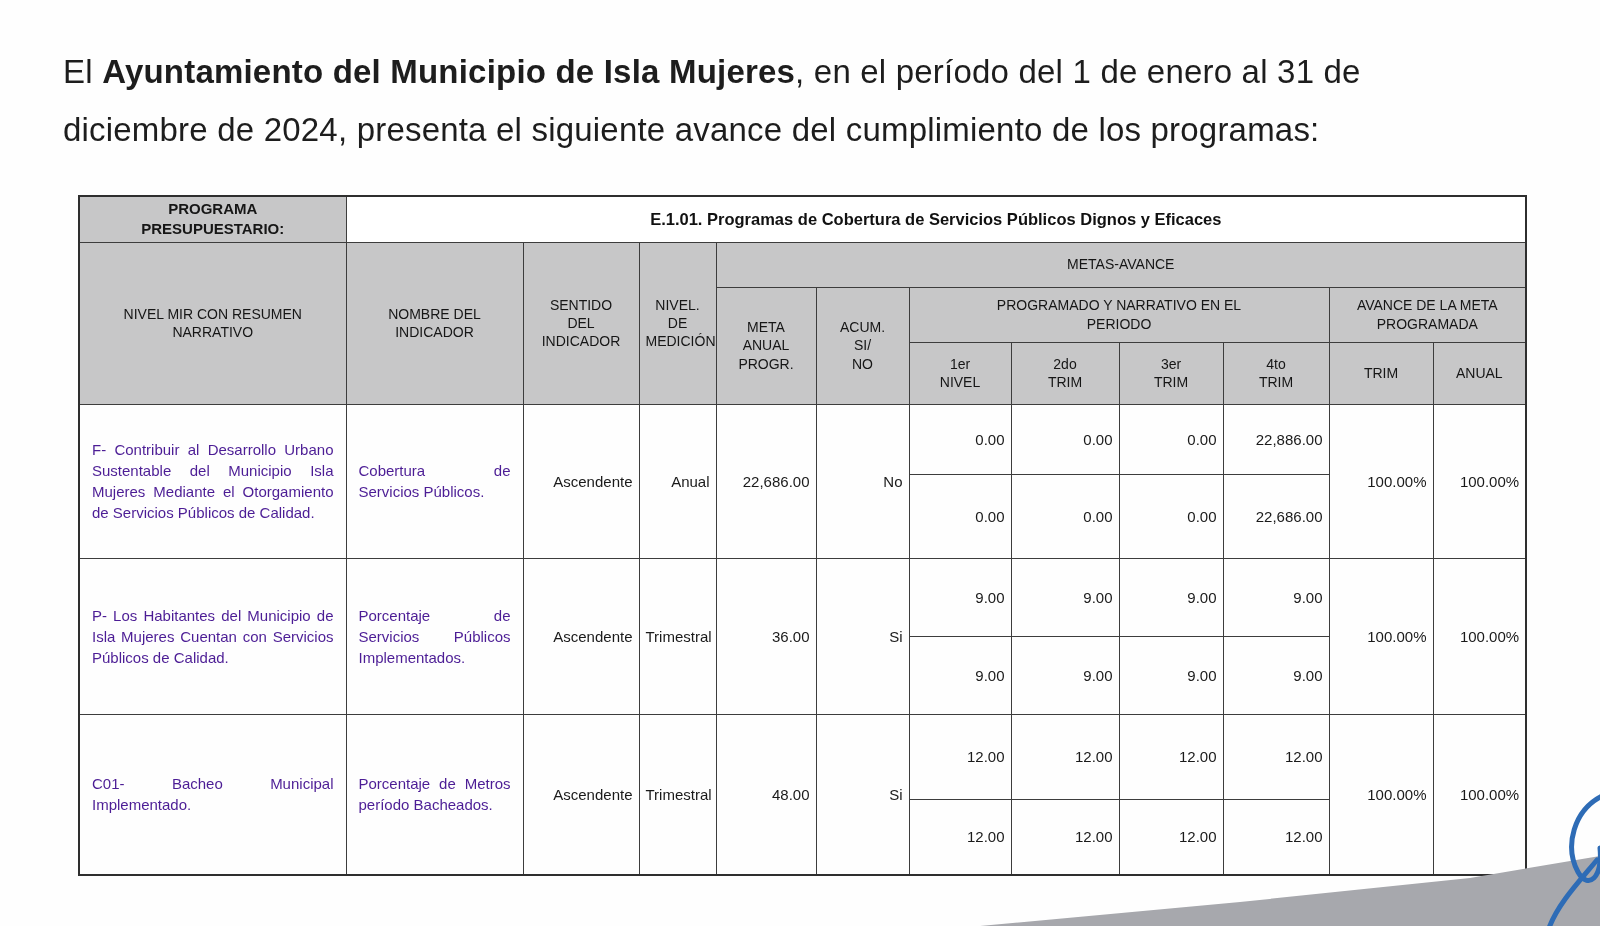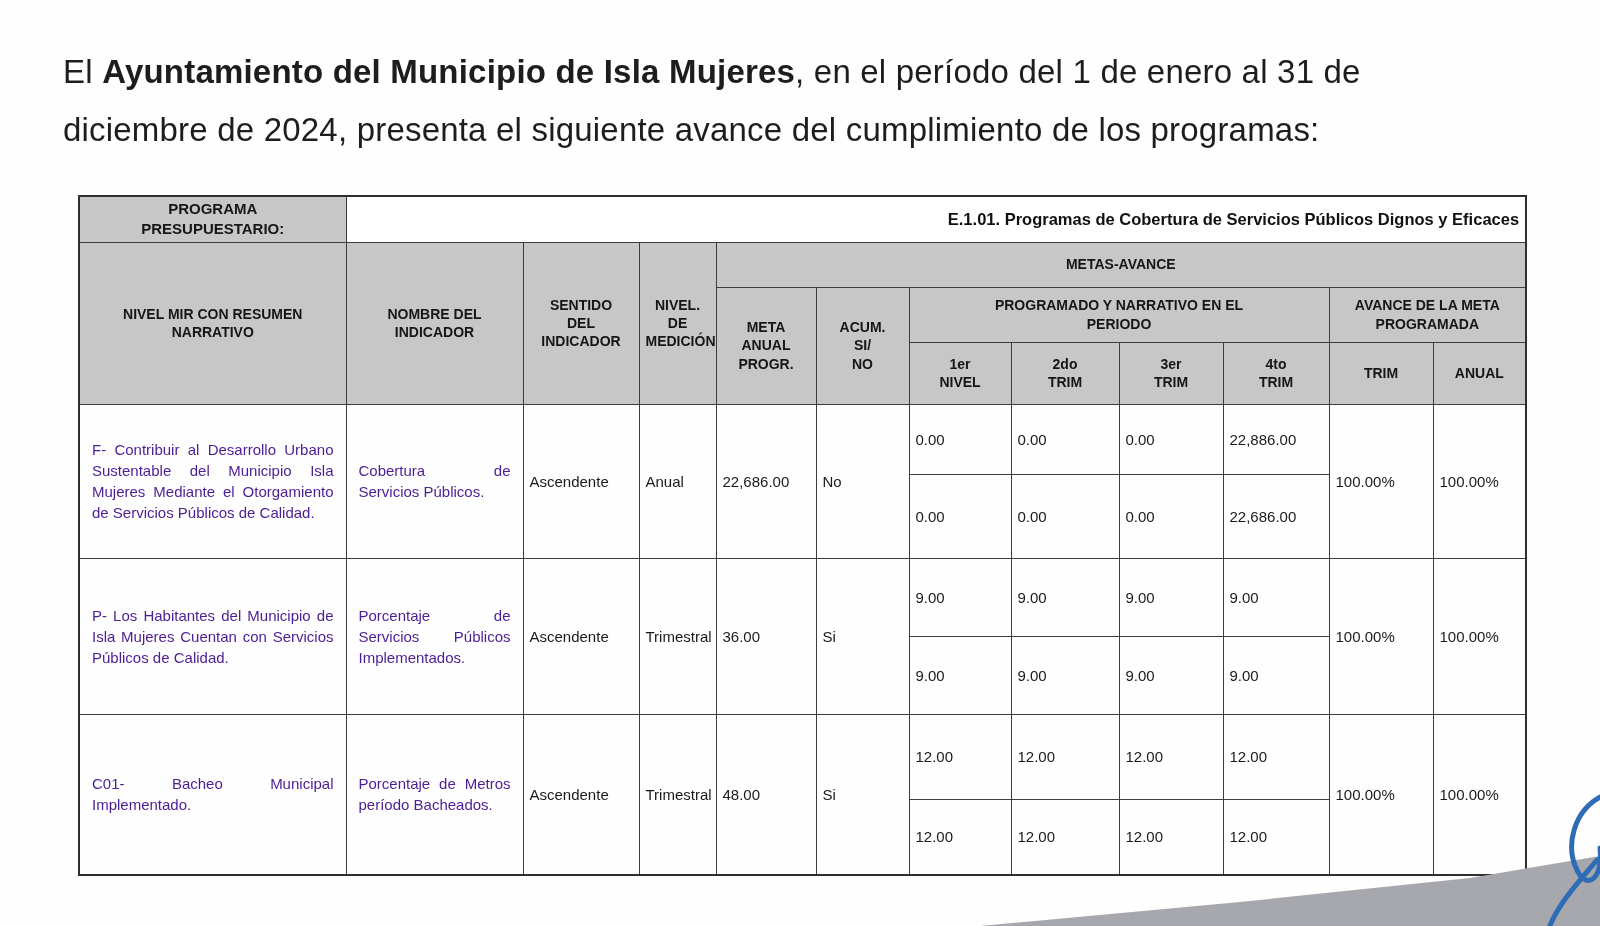--- a/index.html
+++ b/index.html
@@ -17,34 +17,34 @@
     position:absolute;left:78px;top:195px;width:1447px;
     border-collapse:collapse;table-layout:fixed;
     border:2px solid #2e2e2e;
   }
   .mir td,.mir th{
     border:1px solid #3d3d3d;vertical-align:middle;padding:2px 6px;
     overflow:hidden;
   }
   .mir th{
     background:var(--header_bg,#c7c7c8);
-    font-size:14px;font-weight:bold;text-align:center;
+    font-size:14px;font-weight:normal;text-align:center;
     white-space:pre-line;line-height:1.3;color:#161616;
   }
   .prog-label{
     background:var(--header_bg,#c7c7c8);
     font-weight:bold;font-size:15px;text-align:center;
     padding-left:12px;line-height:1.35;white-space:pre-line;color:#161616;margin-left:41px;
   }
   .prog-value{
-    font-weight:bold;font-size:16.5px;text-align:right;padding-left:16px;
+    font-weight:bold;font-size:16.5px;text-align:center;padding-left:16px;
     background:#fff;color:#111;
   }
   td.txt{font-size:15px;line-height:21px;text-align:justify;padding:16px 12px;color:#4c1d95;}
-  td.ctr,td.num{font-size:15px;text-align:left;color:#1a1a1a;}
+  td.ctr,td.num{font-size:15px;text-align:right;color:#1a1a1a;}
   tr.rp{height:45px;}
   tr.rha{height:45px;}
   tr.rhb{height:55px;}
   tr.rhc{height:62px;}
   tr.r1a{height:70px;} tr.r1b{height:84px;}
   tr.r2a{height:78px;} tr.r2b{height:78px;}
   tr.r3a{height:85px;} tr.r3b{height:76px;}
   .artifacts{position:absolute;left:0;top:0;width:1600px;height:926px;pointer-events:none;}
 </style>
 </head>

